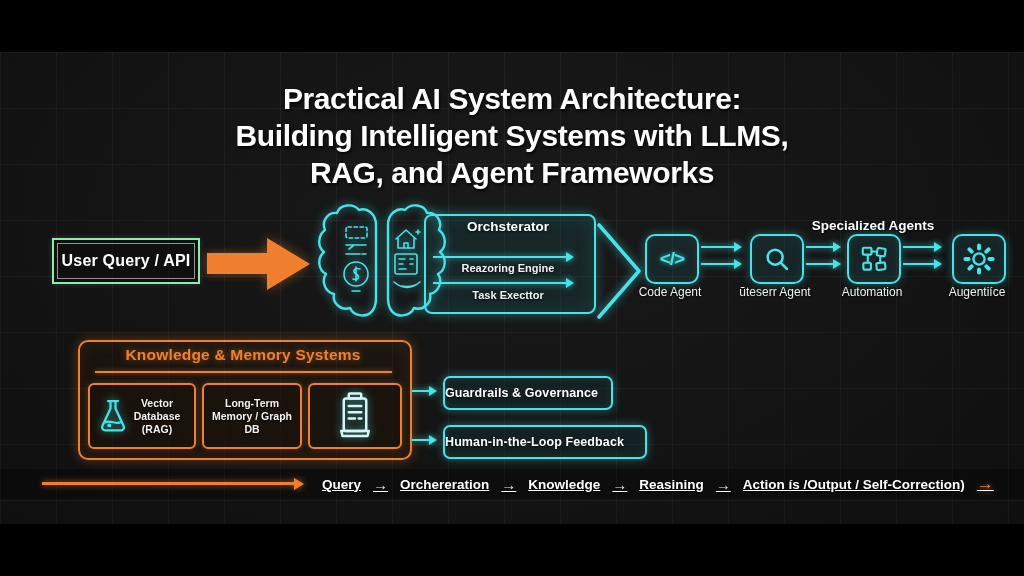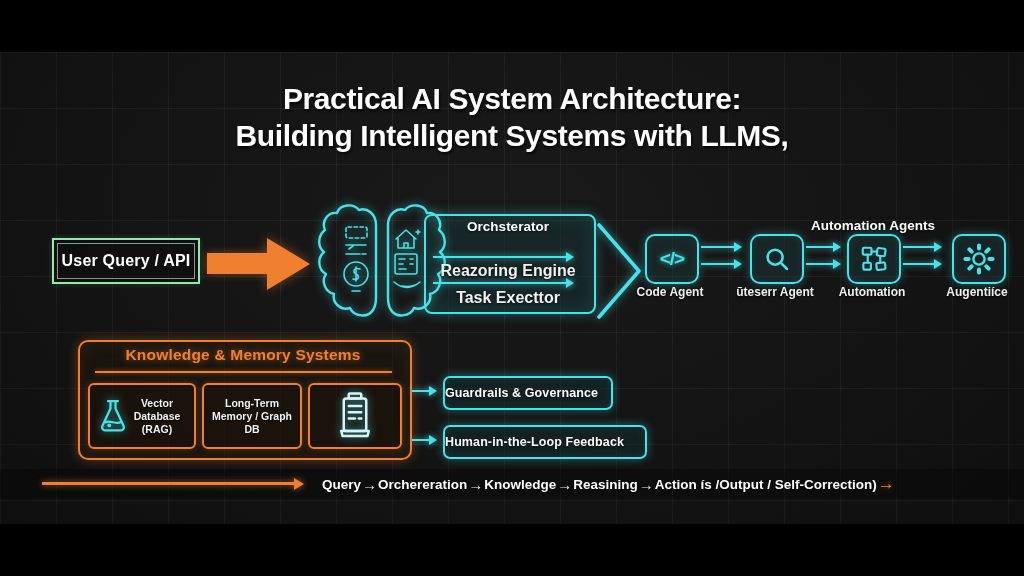--- a/index.html
+++ b/index.html
@@ -39,27 +39,27 @@
   .oarrow-head{position:absolute;left:267px;top:238px;width:0;height:0;z-index:6;
     border-top:26px solid transparent;border-bottom:26px solid transparent;border-left:43px solid var(--orange,#f0802f);
     filter:drop-shadow(0 0 6px rgba(240,128,47,0.45));}
   
   .orch-box{position:absolute;left:424px;top:214px;width:168px;height:96px;border:2.5px solid var(--cyan,#45e3ea);
     border-radius:8px;background:rgba(22,56,58,0.45);z-index:5;
     box-shadow:0 0 12px rgba(69,227,234,0.35), inset 0 0 20px rgba(69,227,234,0.12);}
   .orch-title{position:absolute;left:424px;top:219px;width:168px;text-align:center;color:#fff;
     font-weight:bold;font-size:13.5px;line-height:16.5px;z-index:7;text-shadow:0 1px 2px rgba(0,0,0,0.7);}
   .orch-label{position:absolute;left:424px;width:168px;text-align:center;color:#f2f2f2;
-    font-weight:bold;font-size:16px;z-index:7;text-shadow:0 1px 2px rgba(0,0,0,0.7);}
+    font-weight:bold;font-size:11px;z-index:7;text-shadow:0 1px 2px rgba(0,0,0,0.7);}
   
   .agent-box{position:absolute;top:234px;width:50px;height:46px;border:2px solid var(--cyan,#45e3ea);
     border-radius:10px;background:rgba(28,62,64,0.4);z-index:6;display:flex;align-items:center;justify-content:center;
     box-shadow:0 0 10px rgba(69,227,234,0.35), inset 0 0 10px rgba(69,227,234,0.1);}
   .agent-label{position:absolute;top:285px;width:110px;text-align:center;color:#f0f0f0;
-    font-weight:bold;font-size:12px;z-index:6;text-shadow:0 1px 2px rgba(0,0,0,0.8);}
+    font-weight:normal;font-size:12px;z-index:6;text-shadow:0 1px 2px rgba(0,0,0,0.8);}
   .code-glyph{color:var(--cyan,#45e3ea);font-weight:bold;font-size:19px;letter-spacing:-1px;
     text-shadow:0 0 5px rgba(69,227,234,0.8);}
   .spec-label{position:absolute;left:793px;top:218px;width:160px;text-align:center;color:#fff;
     font-weight:bold;font-size:13.5px;z-index:6;text-shadow:0 1px 2px rgba(0,0,0,0.8);}
   
   .know-box{position:absolute;left:78px;top:340px;width:330px;height:116px;border:2.5px solid var(--orange,#f0802f);
     border-radius:10px;background:rgba(38,22,8,0.35);z-index:5;
     box-shadow:0 0 12px rgba(240,128,47,0.35), inset 0 0 18px rgba(240,128,47,0.1);}
   .know-title{position:absolute;left:78px;top:346px;width:330px;text-align:center;z-index:6;
     color:var(--orange,#f0802f);font-weight:bold;font-size:15.5px;letter-spacing:0.2px;
@@ -75,39 +75,40 @@
   .gov-box{position:absolute;border:2px solid var(--cyan,#45e3ea);border-radius:7px;background:rgba(20,46,48,0.5);
     z-index:6;display:flex;align-items:center;
     box-shadow:0 0 10px rgba(69,227,234,0.4), inset 0 0 8px rgba(69,227,234,0.1);}
   .gov-box span{color:#fff;font-weight:bold;font-size:12.5px;letter-spacing:0.1px;text-shadow:0 1px 2px rgba(0,0,0,0.8);}
   
   .pipe-band{position:absolute;left:0;top:469px;width:1024px;height:30px;background:rgba(0,0,0,0.28);z-index:4;}
   .pipe-arrow-long{position:absolute;left:42px;top:482px;width:258px;height:0;border-top:3px solid var(--orange,#f0802f);z-index:6;
     filter:drop-shadow(0 0 3px rgba(240,128,47,0.7));}
   .pipe-arrow-long::after{content:"";position:absolute;right:-10px;top:-7.5px;width:0;height:0;
     border:6px solid transparent;border-left:10px solid var(--orange,#f0802f);}
-  .pipe-text{position:absolute;left:322px;top:474px;z-index:6;display:flex;align-items:center;gap:1px;
-    color:#fff;font-weight:bold;font-size:13.5px;white-space:nowrap;text-shadow:0 1px 2px rgba(0,0,0,0.8);}
+  .pipe-text{position:absolute;left:322px;top:474px;z-index:6;display:flex;align-items:center;gap:12px;
+    color:#fff;font-weight:bold;font-size:13.5px;white-space:nowrap;text-shadow:0 1px 2px rgba(0,0,0,0.8);text-decoration:underline;}
   .pipe-sep{color:#e8e8e8;font-size:15px;}
   .pipe-end{color:var(--orange,#f0802f);font-size:17px;font-weight:bold;
     text-shadow:0 0 5px rgba(240,128,47,0.7);}
   svg{display:block;}
   .icon-stroke{stroke:var(--cyan,#45e3ea);fill:none;stroke-linecap:round;stroke-linejoin:round;}
 </style>
 </head>
 <body>
 
 <div class="stage">
   <div class="canvas"></div>
   <div class="bar bar-top"></div>
   <div class="bar bar-bottom"></div>
 
   <div class="title">
     <div>Practical AI System Architecture:</div>
     <div>Building Intelligent Systems with LLMS,</div>
+    <div>RAG, and Agent Frameworks</div>
   </div>
 
   <div class="uq-box">
     <span>User Query / API</span>
   </div>
 
   <div class="oarrow-shaft"></div>
   <div class="oarrow-head"></div>
 
   <div style="position:absolute;left:316px;top:197px;z-index:6;" class="cyan-glow">
@@ -139,21 +140,21 @@
   <div class="orch-label" style="top:262px;">Reazoring Engine</div>
   <div class="harrow" style="left:433px;top:282px;width:138px;"></div>
   <div class="orch-label" style="top:289px;">Task Execttor</div>
 
   <div style="position:absolute;left:597px;top:223px;z-index:6;" class="cyan-glow">
     <svg width="46" height="96" viewBox="0 0 46 96">
       <polyline points="2,2 42,48 2,94" class="icon-stroke" stroke-width="3.6"></polyline>
     </svg>
   </div>
 
-  <div class="spec-label">Automation Agents</div>
+  <div class="spec-label">Specialized Agents</div>
 
   <div class="agent-box" style="left:645px;">
     <span class="code-glyph">&lt;/&gt;</span>
   </div>
   <div class="agent-label" style="left:615px;">Code Agent</div>
 
   <div class="harrow" style="left:701px;top:246px;width:38px;"></div>
   <div class="harrow" style="left:701px;top:263px;width:38px;"></div>
 
   <div class="agent-box" style="left:750px;">

